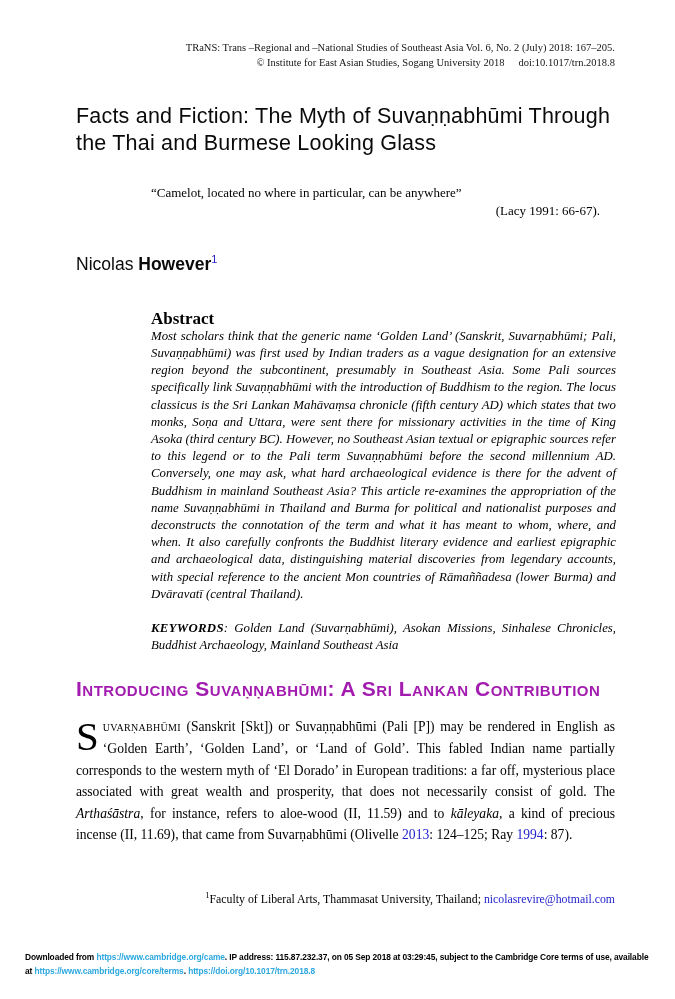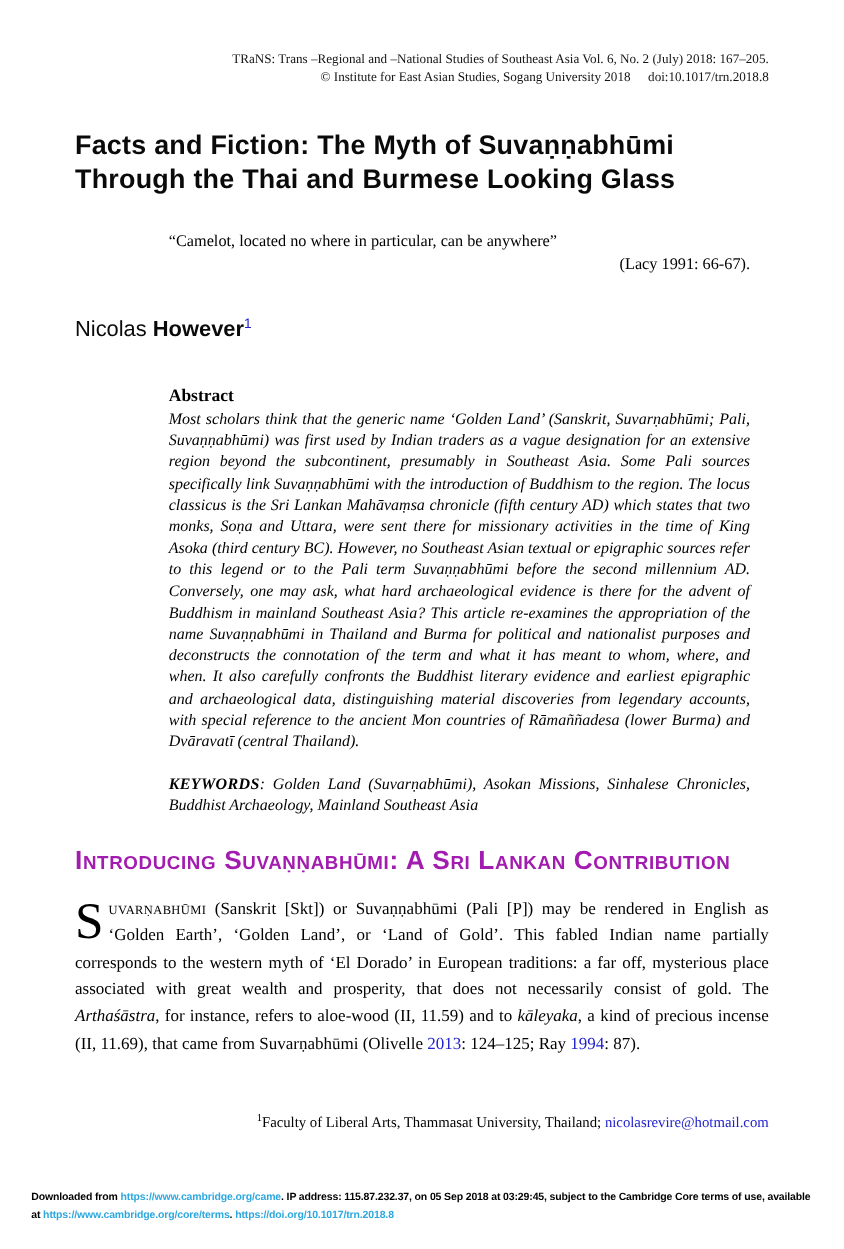--- a/index.html
+++ b/index.html
@@ -5,36 +5,37 @@
   * { margin:0; padding:0; box-sizing:border-box; }
   html,body { background:#ffffff; }
   .page {
     position:relative;
     width:675px; height:999px;
     margin:0 auto;
     background:#ffffff;
     font-family:"Liberation Serif", serif;
     color:#000;
     overflow:hidden;
+    padding-left:16px;
   }
   .column { padding:0 60px; }
 
   .journal-header {
     margin-top:40px;
     text-align:right;
     font-size:10.5px;
     line-height:15px;
     color:#141414;
   }
   .jh-doi { margin-left:14px; }
 
   .article-title {
     margin-top:33px;
     font-family:"Liberation Sans", sans-serif;
-    font-weight:700;
+    font-weight:400;
     font-size:21.5px;
     line-height:27px;
     letter-spacing:0.2px;
     color:#0a0a0a;
   }
 
   .epigraph {
     margin-top:27px;
     padding-left:75px;
     padding-right:15px;
@@ -52,21 +53,21 @@
   .author-last { font-weight:700; }
   .author-note { color:#2222cc; font-size:11px; vertical-align:super; text-decoration:none; font-weight:400; }
 
   .abstract-block {
     margin-top:35px;
     margin-left:75px;
     width:465px;
     font-size:12.8px;
     line-height:17.2px;
   }
-  .abstract-heading { font-weight:700; font-size:14px; line-height:18px; }
+  .abstract-heading { font-weight:700; font-size:17px; line-height:18px; }
   .abstract-body { font-style:italic; text-align:justify; }
   .keywords-para { margin-top:17px; text-align:justify;font-style:italic; }
   .kw-label { font-weight:700; letter-spacing:0.3px; }
 
   .section-heading {
     margin-top:23px;
     font-family:Liberation Sans, sans-serif;
     font-weight:700;
     font-variant:small-caps;
     font-size:21px;

